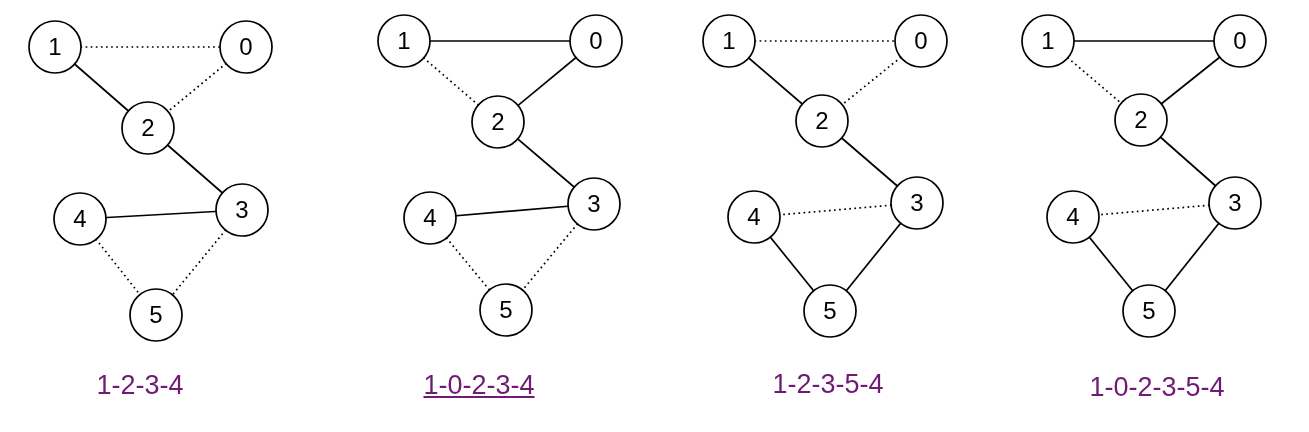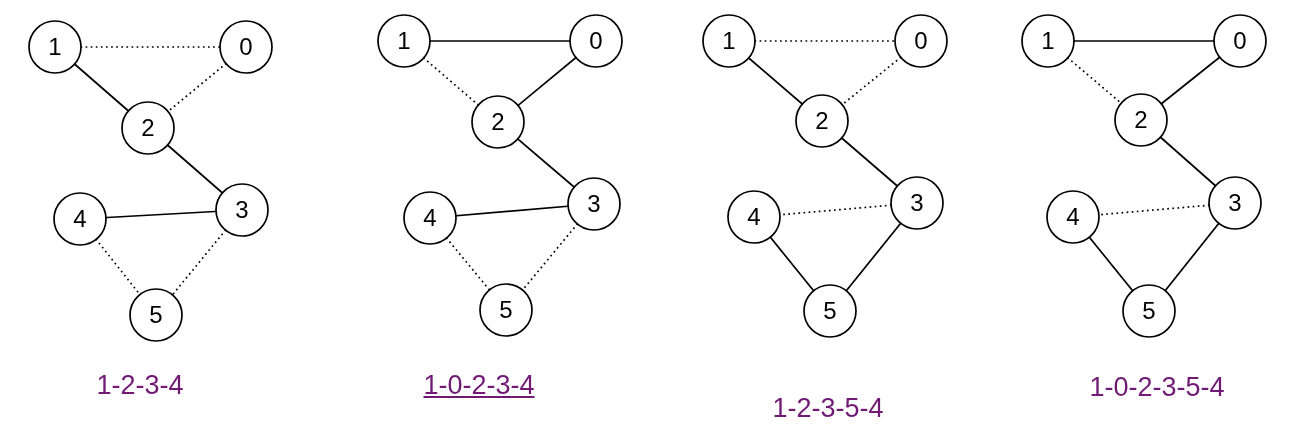--- a/index.html
+++ b/index.html
@@ -22,21 +22,21 @@
     .caption {
       position: absolute;
       transform: translateX(-50%);
       font-size: 27px;
       line-height: 34px;
       color: #701a75;
       white-space: nowrap;
     }
     .cap-0 { left: 140px;  top: 368px; }
     .cap-1 { left: 479px;  top: 368px; text-decoration: underline; }
-    .cap-2 { left: 828px;  top: 367px; margin-top: 24px; }
+    .cap-2 { left: 828px;  top: 367px; }
     .cap-3 { left: 1157px; top: 370px; }
   </style>
 </head>
 <body>
 
 <div class="canvas">
   <svg id="graph-svg" width="1309" height="432">
       <g>
         <line x1="55" y1="47" x2="246" y2="47" stroke="#000000" stroke-width="1.7" stroke-dasharray="1.7 3.4"></line>
         <line x1="55" y1="47" x2="148" y2="128" stroke="#000000" stroke-width="1.7"></line>

